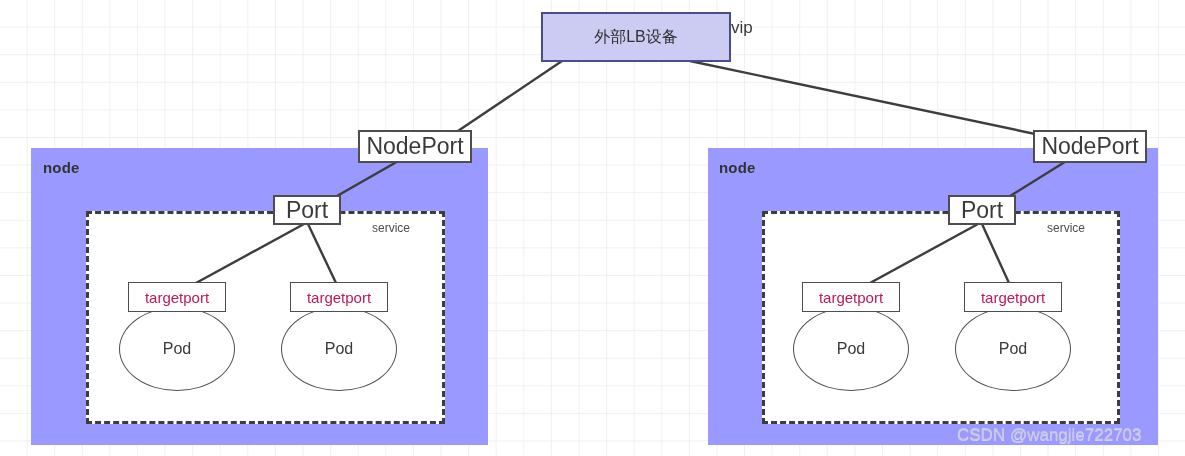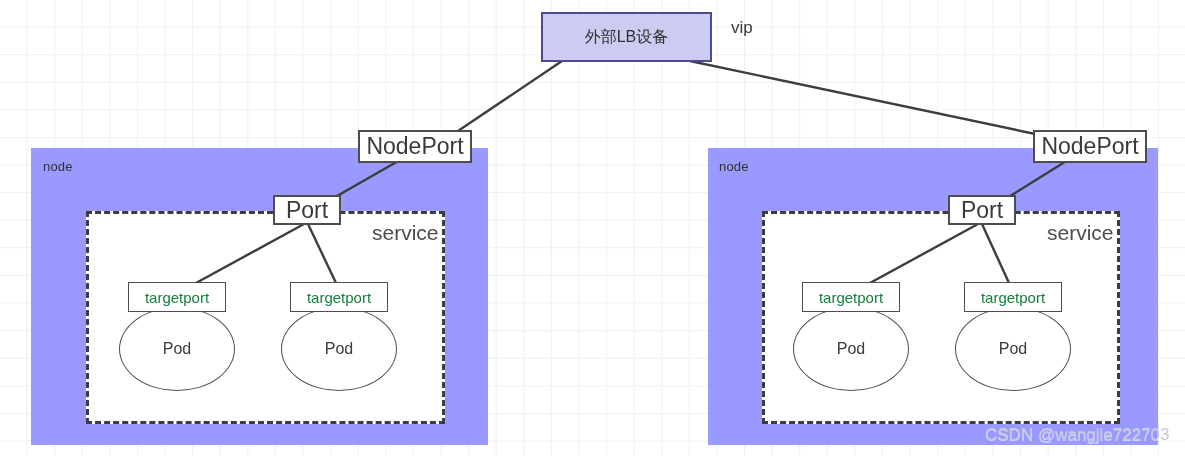--- a/index.html
+++ b/index.html
@@ -28,34 +28,34 @@
     height: 456px;
     pointer-events: none;
   }
   .node-box {
     position: absolute;
     background: #9999ff;
     box-sizing: border-box;
   }
   .node-label {
     position: absolute;
-    font-size: 13px;
-    font-weight: normal;
+    font-size: 15px;
+    font-weight: bold;
     color: #333333;
     letter-spacing: .2px;
   }
   .service-box {
     position: absolute;
     background: #ffffff;
     border: 3px dashed #3d3d3d;
     box-sizing: border-box;
   }
   .service-label {
     position: absolute;
-    font-size: 21px;
+    font-size: 12px;
     color: #4d4d4d;
   }
   .lb-box {
     position: absolute;
     background: #ccccf2;
     border: 2px solid #4b4b8f;
     box-sizing: border-box;
     display: flex;
     align-items: center;
     justify-content: center;
@@ -81,21 +81,21 @@
   }
   .tp-box {
     position: absolute;
     background: #ffffff;
     border: 1.5px solid #4d4d4d;
     box-sizing: border-box;
     display: flex;
     align-items: center;
     justify-content: center;
     font-size: 15px;
-    color: #15803d;
+    color: #be185d;
     white-space: nowrap;
     text-align: right;
   }
   .pod {
     position: absolute;
     background: #ffffff;
     border: 1.5px solid #4d4d4d;
     border-radius: 50%;
     box-sizing: border-box;
     display: flex;
@@ -142,36 +142,36 @@
       <line x1="982" y1="224" x2="1009" y2="283"></line>
     </g>
   </svg>
 
   <div class="node-label" style="left:43px; top:159px;">node</div>
   <div class="node-label" style="left:719px; top:159px;">node</div>
 
   <div class="service-label" style="left:372px; top:221px;">service</div>
   <div class="service-label" style="left:1047px; top:221px;">service</div>
 
-  <div class="lb-box" style="left:541px; top:12px; width:171px; height:50px;">外部LB设备</div>
+  <div class="lb-box" style="left:541px; top:12px; width:190px; height:50px;">外部LB设备</div>
   <div class="vip-label" style="left:731px; top:18px;">vip</div>
 
   <div class="plain-box" style="left:358px; top:130px; width:114px; height:33px;">NodePort</div>
   <div class="plain-box" style="left:1033px; top:130px; width:114px; height:33px;">NodePort</div>
 
   <div class="plain-box" style="left:273px; top:195px; width:68px; height:30px;">Port</div>
   <div class="plain-box" style="left:948px; top:195px; width:68px; height:30px;">Port</div>
 
   <div class="pod" style="left:119px; top:307px; width:116px; height:84px;">Pod</div>
   <div class="pod" style="left:281px; top:307px; width:116px; height:84px;">Pod</div>
 
   <div class="tp-box" style="left:128px; top:282px; width:98px; height:30px;">targetport</div>
   <div class="tp-box" style="left:290px; top:282px; width:98px; height:30px;">targetport</div>
 
   <div class="pod" style="left:793px; top:307px; width:116px; height:84px;">Pod</div>
   <div class="pod" style="left:955px; top:307px; width:116px; height:84px;">Pod</div>
 
   <div class="tp-box" style="left:802px; top:282px; width:98px; height:30px;">targetport</div>
   <div class="tp-box" style="left:964px; top:282px; width:98px; height:30px;">targetport</div>
 
-  <div class="watermark" style="left:957px; top:425px;margin-left:28px;">CSDN @wangjie722703</div>
+  <div class="watermark" style="left:957px; top:425px;">CSDN @wangjie722703</div>
 
 </div>
 
 </body></html>

